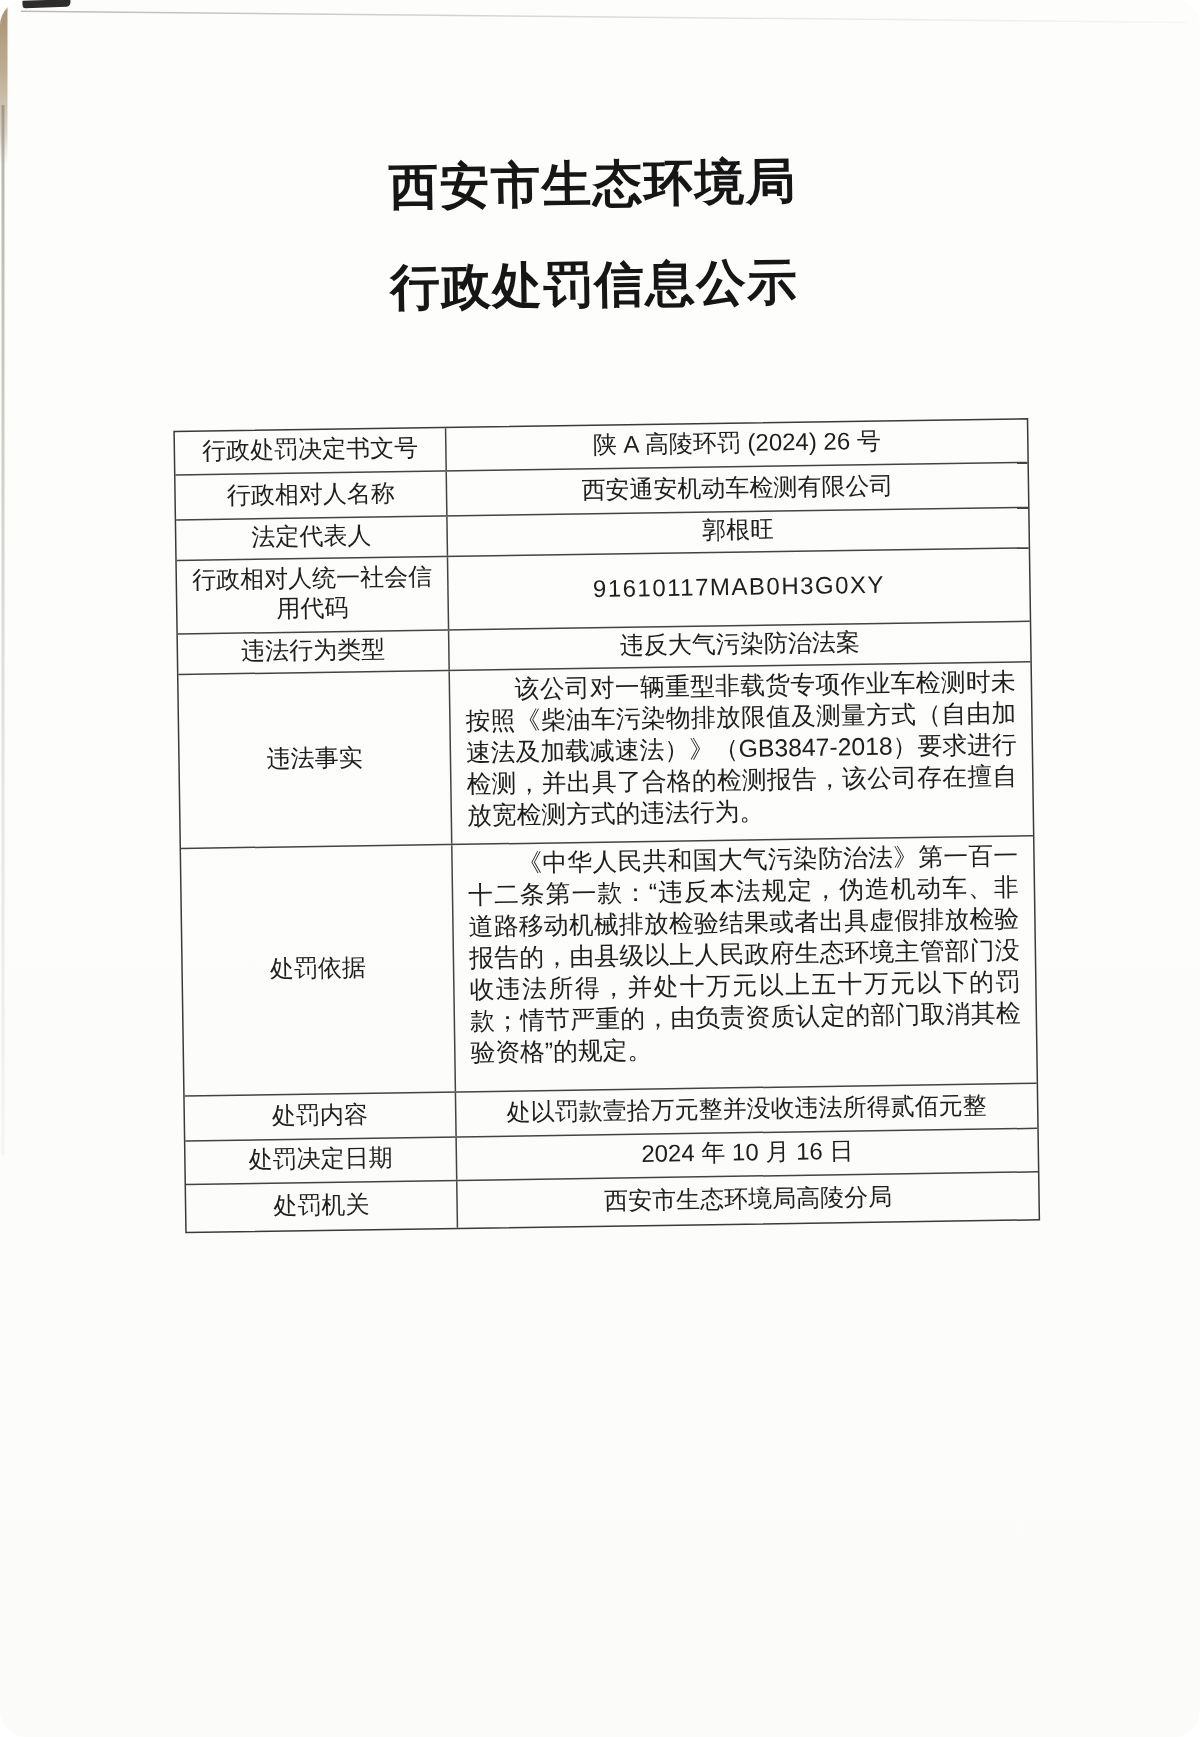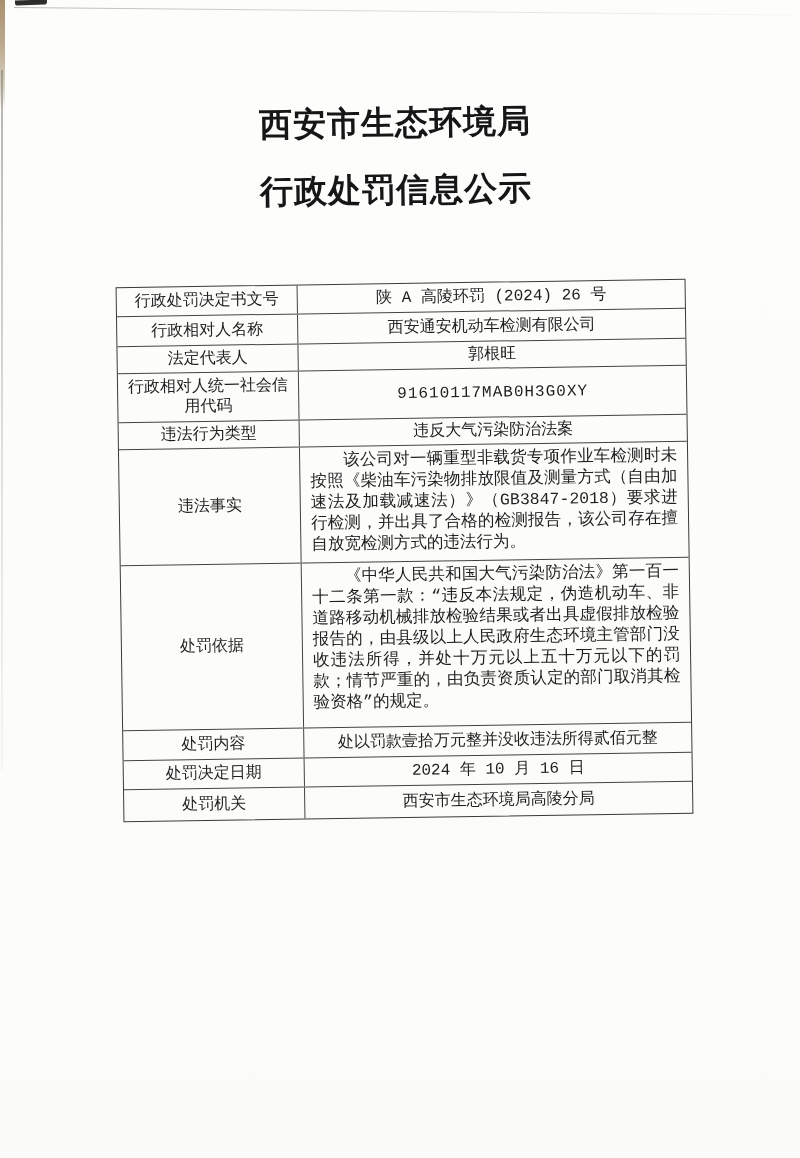--- a/index.html
+++ b/index.html
@@ -6,22 +6,23 @@
     margin: 0;
     padding: 0;
     background: #ffffff;
   }
   #page {
     position: relative;
     width: 800px;
     height: 1158px;
     overflow: hidden;
     background: linear-gradient(180deg, #fdfdfc 0%, #fcfcfa 60%, #fbfbf9 100%);
-    font-family: Liberation Mono, monospace;
+    font-family: Liberation Sans, sans-serif;
     color: #1e1e1e;
+    border-radius: 17px;
   }
 
   
   .scan-edge-left-tan {
     position: absolute; left: 0; top: 0;
     width: 5px; height: 110px;
     background: linear-gradient(to bottom, #a98f6e 0%, #bfae93 45%, #d9d3c6 80%, rgba(220,215,205,0));
   }
   .scan-edge-left-line {
     position: absolute; left: 1px; top: 70px;

